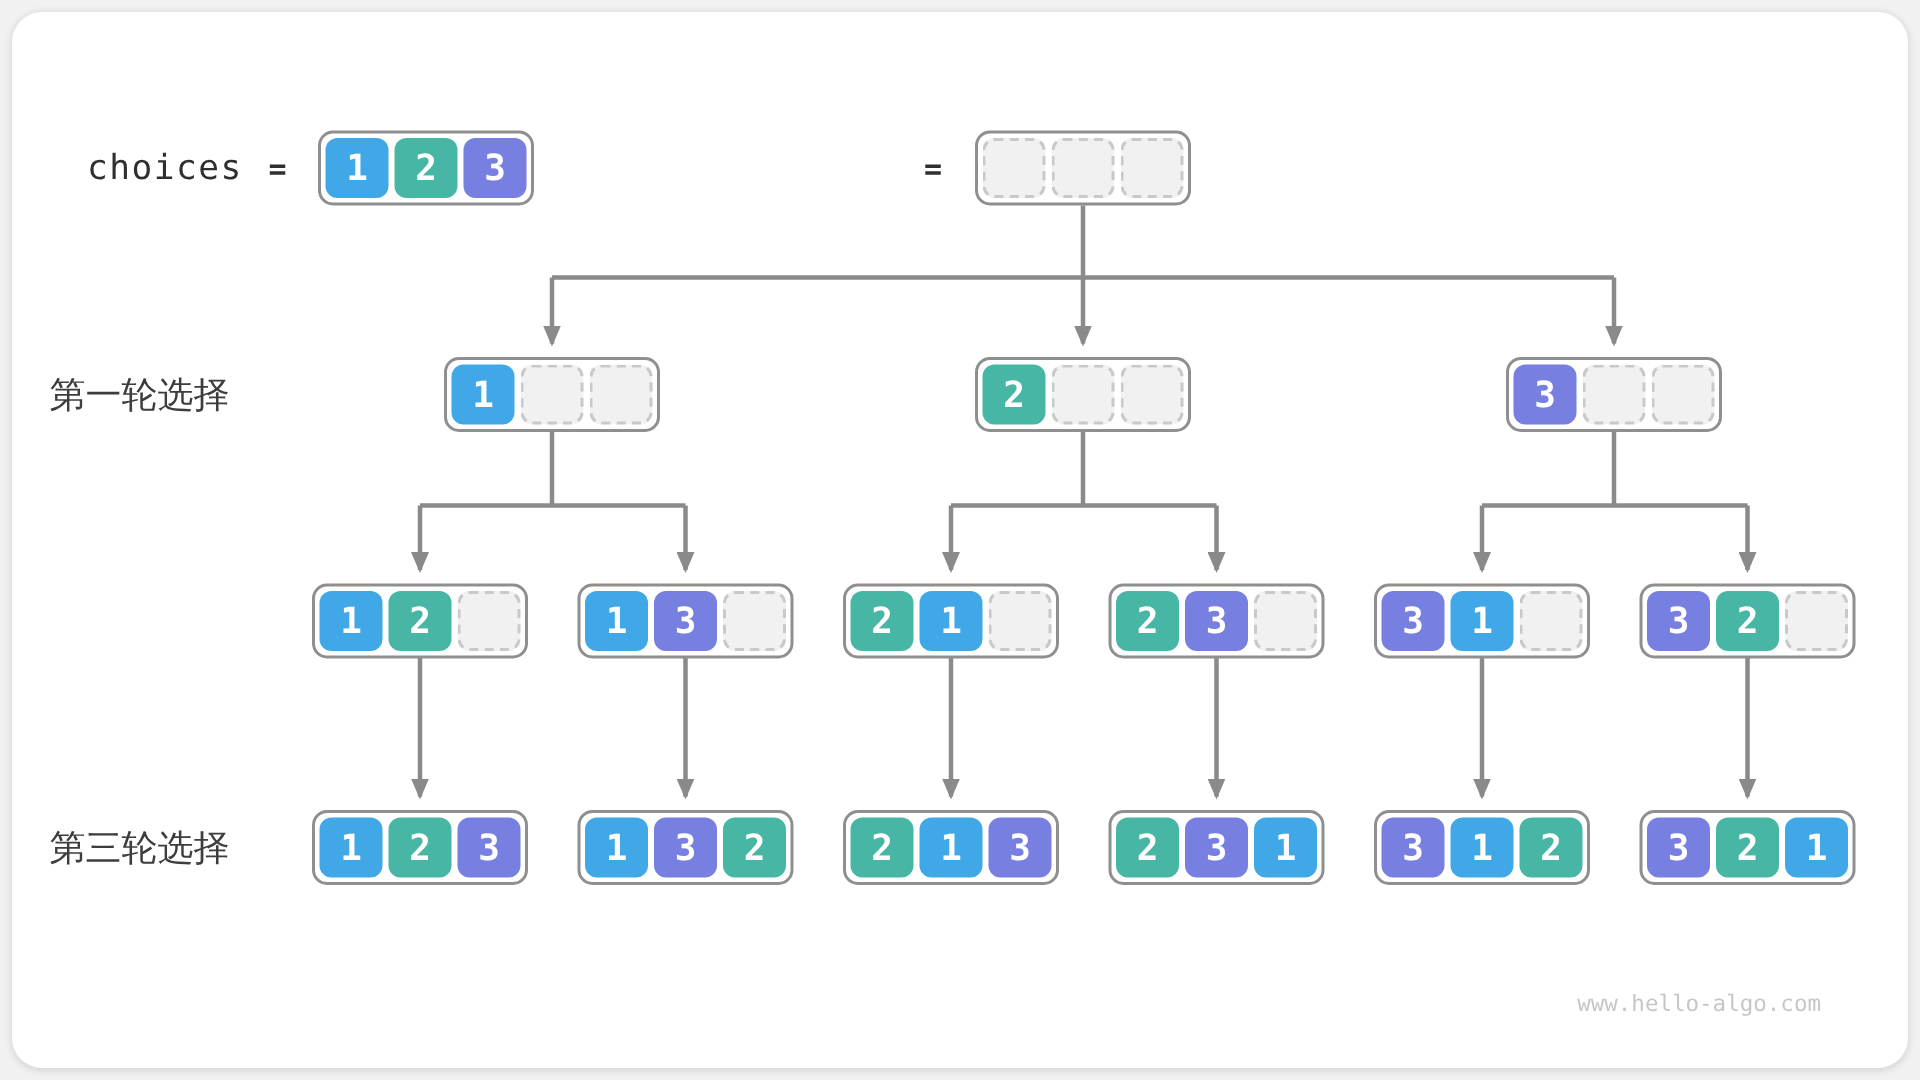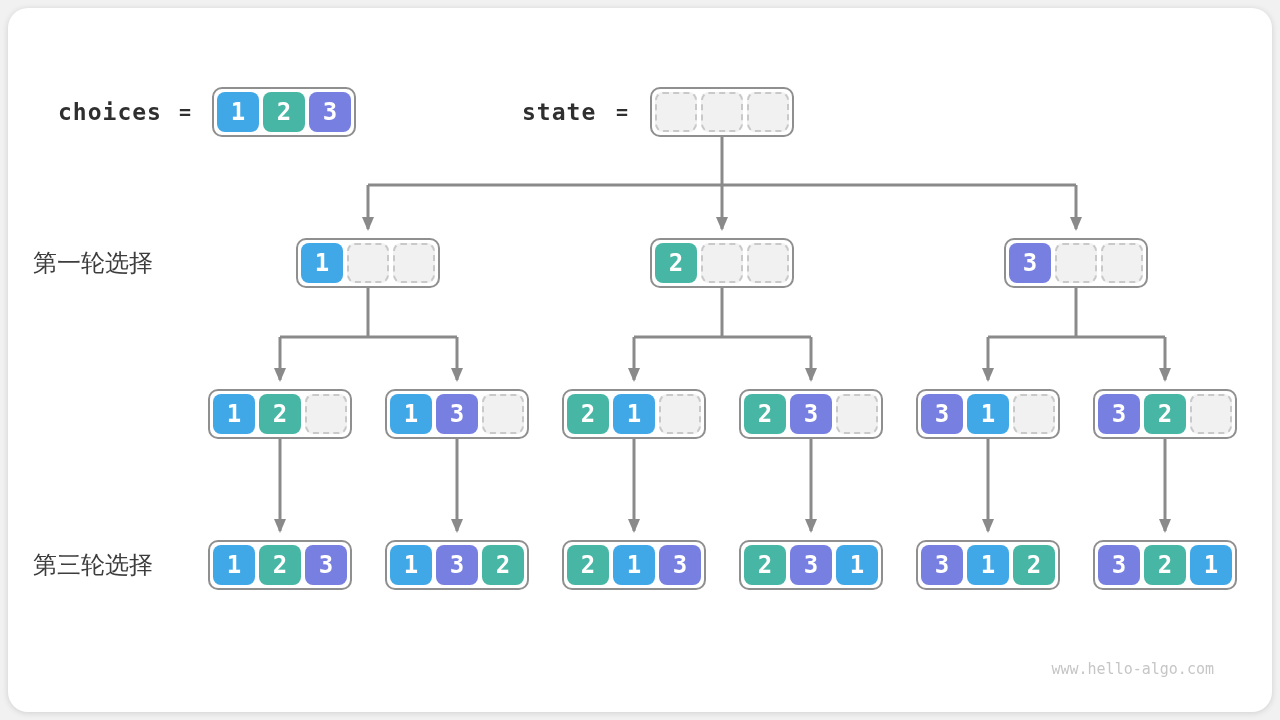--- a/index.html
+++ b/index.html
@@ -49,21 +49,21 @@
   .cell.empty{
     background:var(--empty-cell-bg,#f1f1f1);
     border:2px dashed var(--empty-cell-border,#c9c9c9);
   }
 
   
   .code-label{
     position:absolute;top:87px;height:50px;
     display:flex;align-items:center;
     font-family:"DejaVu Sans Mono", monospace;
-    font-weight:bold;font-size:23px;
+    font-weight:normal;font-size:23px;
     color:var(--code-text,#2f2f2f);
     letter-spacing:1px;
   }
   .equals{
     position:absolute;top:87px;height:50px;
     display:flex;align-items:center;
     font-family:"DejaVu Sans Mono", monospace;
     font-weight:bold;font-size:20px;
     color:var(--code-text,#2f2f2f);
   }
@@ -122,21 +122,20 @@
   </svg>
 
   <div class="code-label" style="left:58px">choices</div>
   <div class="equals" style="left:179px">=</div>
   <div class="node" style="left:212px;top:87px">
       <div class="cell filled" style="background: rgb(65, 168, 232);">1</div>
       <div class="cell filled" style="background: rgb(72, 182, 164);">2</div>
       <div class="cell filled" style="background: rgb(119, 127, 224);">3</div>
     </div>
 
-  <div class="code-label" style="left:522px">state</div>
   <div class="equals" style="left:616px">=</div>
   <div class="node" style="left:650px;top:87px">
       <div class="cell empty"></div>
       <div class="cell empty"></div>
       <div class="cell empty"></div>
     </div>
 
   <div class="row-label" style="top:238px">第一轮选择</div>
   <div class="row-label" style="top:540px">第三轮选择</div>
 

